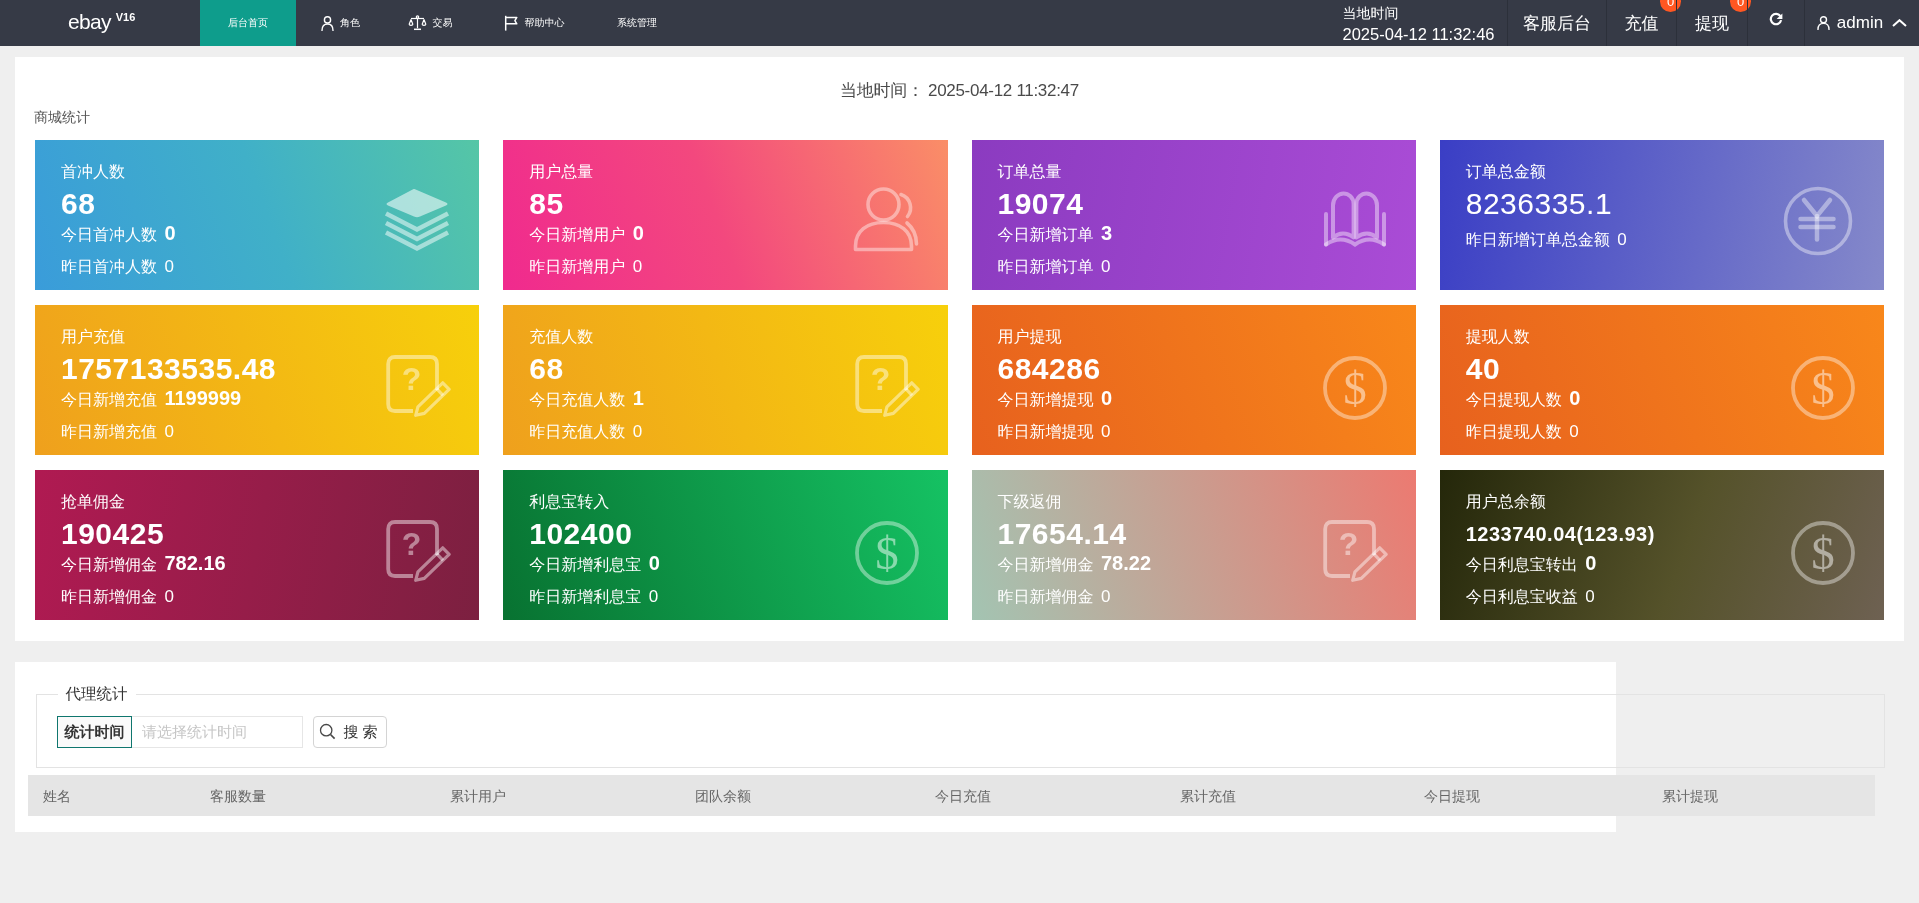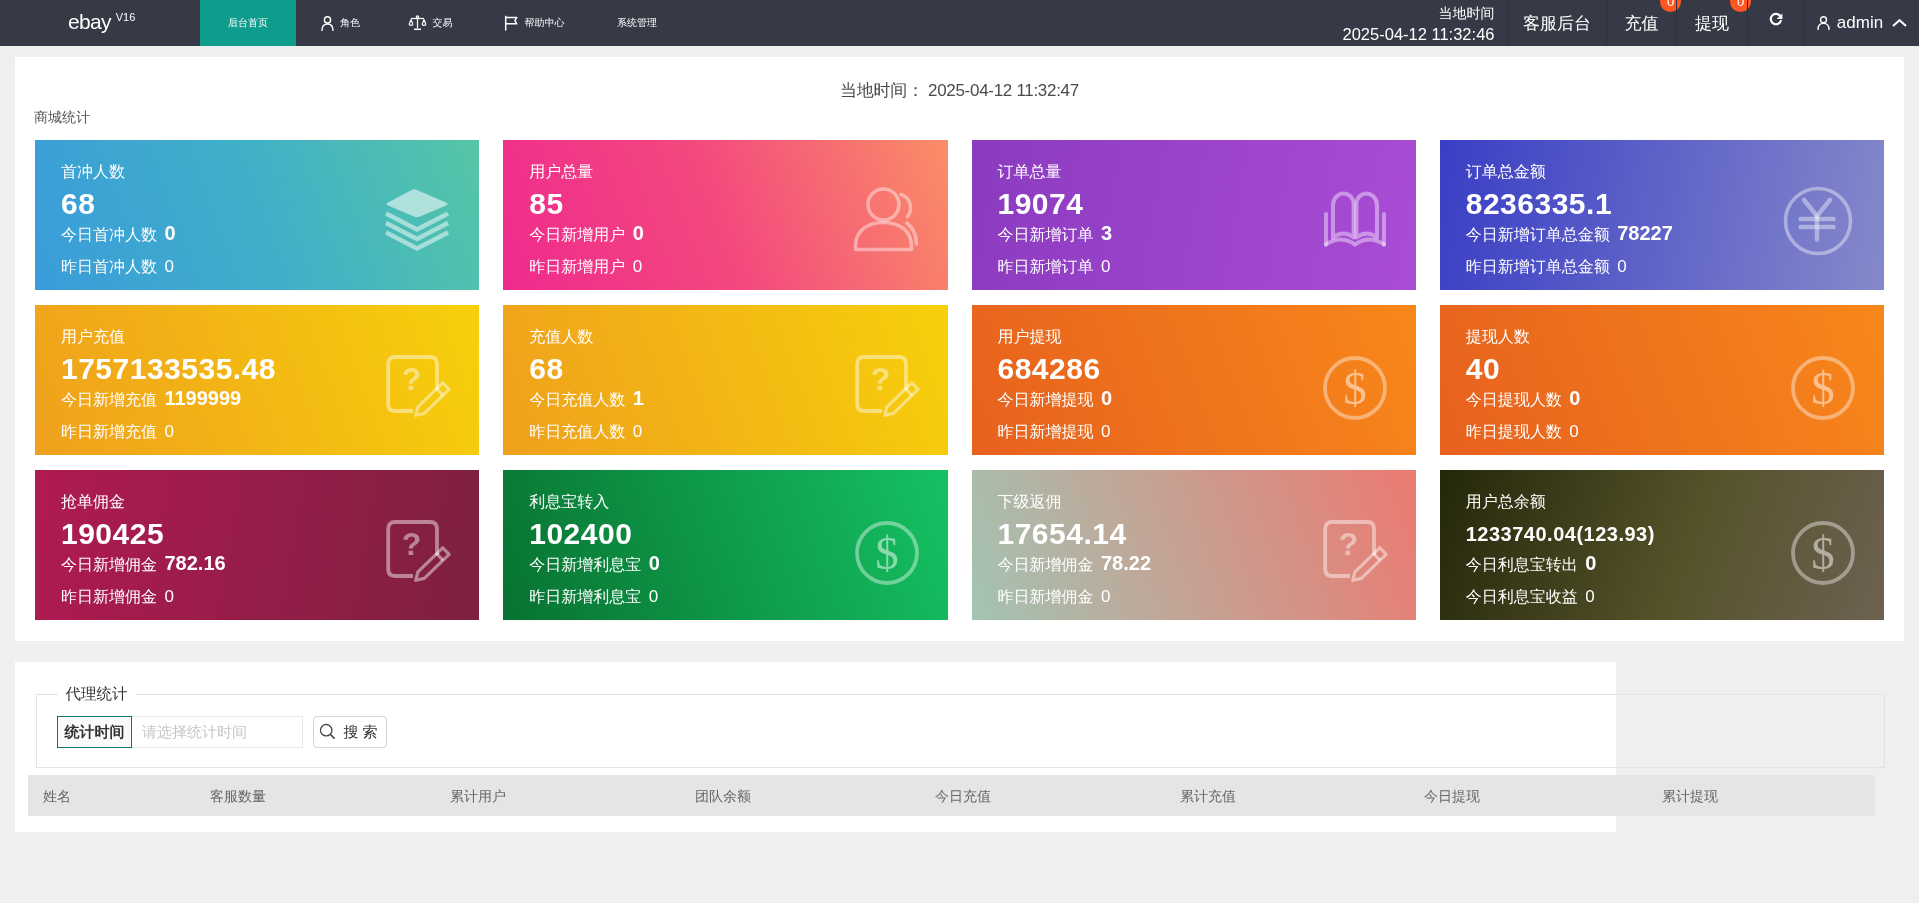--- a/index.html
+++ b/index.html
@@ -1,24 +1,24 @@
 <!DOCTYPE html>
 <html><head><meta charset="utf-8">
 <style>
 * {margin:0;padding:0;box-sizing:border-box}
 html,body {width:1919px;height:903px;background:#efefef;font-family:"Liberation Sans",sans-serif;overflow:hidden}
 header {position:absolute;left:0;top:0;width:1919px;height:46px;background:#363a46;color:#fff}
 .logo {position:absolute;left:68px;top:10px;font-size:21px;letter-spacing:-0.7px;color:#fff}
-.logo sup {font-size:11px;font-weight:normal;vertical-align:8px;margin-left:5px;letter-spacing:0}
+.logo sup {font-size:11px;font-weight:bold;vertical-align:8px;margin-left:5px;letter-spacing:0}
 nav {position:absolute;left:200px;top:0;height:46px;display:flex}
 nav a {display:flex;align-items:center;justify-content:center;height:46px;color:#fff;font-size:10px;text-decoration:none}
 nav a.active {background:#0e9d8c;width:96px}
 .hright {position:absolute;right:0;top:0;height:46px;display:flex;align-items:stretch}
 .hitem {display:flex;align-items:center;justify-content:center;border-left:1px solid #2c303a;font-size:17px;position:relative}
-.time {width:177px;text-align:right;border-left:none}
+.time {width:177px;text-align:left;border-left:none}
 .time .t1 {font-size:14px;margin-top:3px}
 .time .t2 {font-size:16.5px;margin-top:2px}
 .badge {position:absolute;top:-9px;background:#ff5722;color:#fff;font-size:13px;min-width:21px;height:21px;line-height:21px;border-radius:11px;text-align:center;font-weight:normal}
 .panel {position:absolute;background:#fff}
 .p1 {left:15px;top:57px;width:1889px;height:584px}
 .p2 {left:15px;top:662px;width:1601px;height:170px}
 .timeline {text-align:center;padding-top:22px;font-size:17px;letter-spacing:-0.3px;color:#4a4a4a}
 .sectitle {margin:7px 16px 0 19px;font-size:14px;color:#555}
 .grid {position:absolute;left:20px;top:83px;width:1849px;display:grid;grid-template-columns:repeat(4,1fr);grid-auto-rows:150px;gap:15px 24px}
 .card {position:relative;color:#fff;padding:24px 0 0 26px;overflow:hidden}
@@ -134,22 +134,21 @@
 <path d="M4 23 L4 53.5"></path>
 <path d="M62 23 L62 53.5"></path>
 <path d="M4 53.5 Q18.5 43.5 33 53.5 Q47.5 43.5 62 53.5"></path>
 <path d="M11 46.5 L11 14.5 C11 7 16.5 2.5 21.5 2.5 C26.5 2.5 31.6 6.5 31.6 13 L31.6 46.5 C24.5 41 17 41.5 11 46.5 Z" stroke-linejoin="round"></path>
 <path d="M34.4 46.5 L34.4 13 C34.4 6.5 39.5 2.5 44.5 2.5 C49.5 2.5 55 7 55 14.5 L55 46.5 C49 41.5 41.5 41 34.4 46.5 Z" stroke-linejoin="round"></path>
 </g>
         </svg>
 </div>
 <div class="card" style="background:linear-gradient(100deg,#3a3ec5,#8589ca)">
 <div class="ct">订单总金额</div>
-<div class="cb" style="font-size:30px;font-weight:bold;line-height:30px;margin-top:9px">8236335.1</div>
-<div class="c3">今日新增订单总金额 <b>78227</b></div>
+<div class="cb" style="font-size:30px;font-weight:normal;line-height:30px;margin-top:9px">8236335.1</div>
 <div class="c4">昨日新增订单总金额 <span>0</span></div>
 <svg width="70" height="70" viewBox="0 0 70 70" style="position:absolute;right:31px;top:46px">
 <g fill="none" stroke="rgba(255,255,255,0.4)">
 <circle cx="35" cy="35" r="32.5" stroke-width="3.6"></circle>
 <g stroke-width="4.5" stroke-linecap="round">
 <path d="M21 14 L34 30 L47 14"></path>
 <path d="M34 30 L34 53.5"></path>
 <path d="M17.5 33 L50.5 33"></path>
 <path d="M17.5 41 L50.5 41"></path>
 </g>

